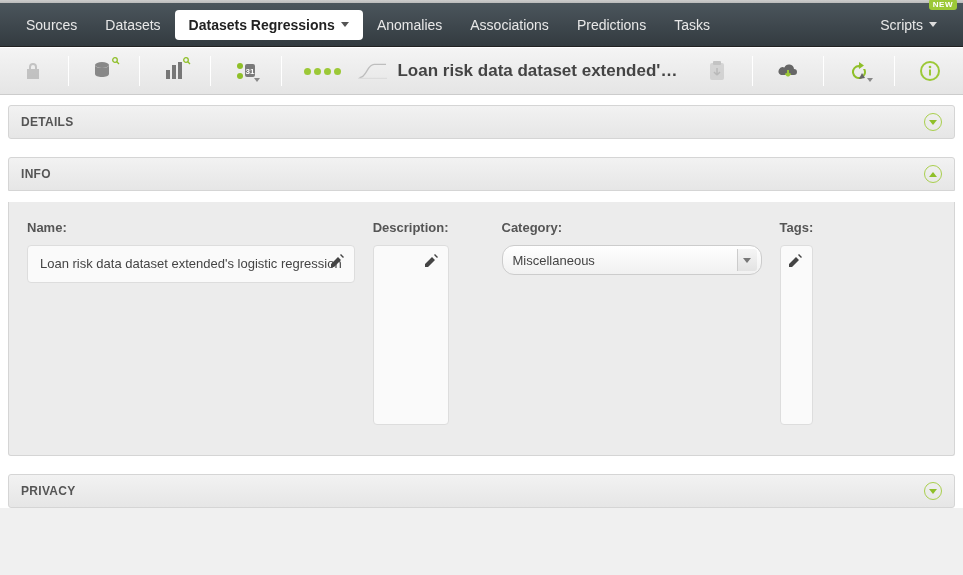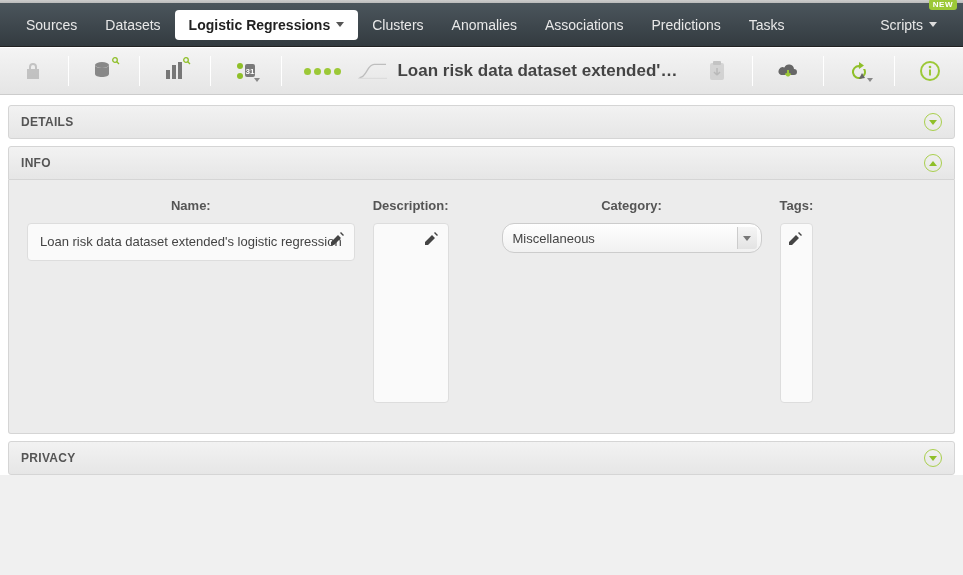--- a/index.html
+++ b/index.html
@@ -105,21 +105,21 @@
   .badge-mini {
     position: absolute; top: 2px; right: 2px;
     font-size: 7px; color: #8fbf29; font-weight: bold;
   }
   .caret-mini {
     position:absolute; bottom:5px; right:4px;
     width:0;height:0;border-left:3px solid transparent;border-right:3px solid transparent;border-top:4px solid #888;
   }
 
   
-  .panels { padding: 10px 8px 0 8px; display:flex; flex-direction:column; gap: 7px; background:#fff;text-align:center;}
+  .panels { padding: 10px 8px 0 8px; display:flex; flex-direction:column; gap: 18px; background:#fff;}
   .section-head {
     background: linear-gradient(#f2f2f2,#e6e6e6);
     border: 1px solid #d5d5d5;
     border-radius: 3px;
     height: 34px;
     display:flex; align-items:center;
     padding: 0 12px;
     cursor: pointer;
   }
   .section-head .sh-title {
@@ -191,24 +191,23 @@
 </style>
 </head>
 <body>
 
 <div class="topbar-accent"></div>
 
 <div class="mainnav">
   <div class="nav-item">Sources</div>
   <div class="nav-item">Datasets</div>
   <div class="nav-item active">
-    <span>Logistic Regressions</span>
+    <span>Datasets Regressions</span>
     <span class="caret-down"></span>
   </div>
-  <div class="nav-item">Clusters</div>
   <div class="nav-item">Anomalies</div>
   <div class="nav-item">Associations</div>
   <div class="nav-item">Predictions</div>
   <div class="nav-item">Tasks</div>
   <div class="spacer"></div>
   <div class="scripts-wrap">
     <div class="nav-item" style="display:flex;align-items:center;">
       <span>Scripts</span>
       <span class="caret-down light"></span>
     </div>

